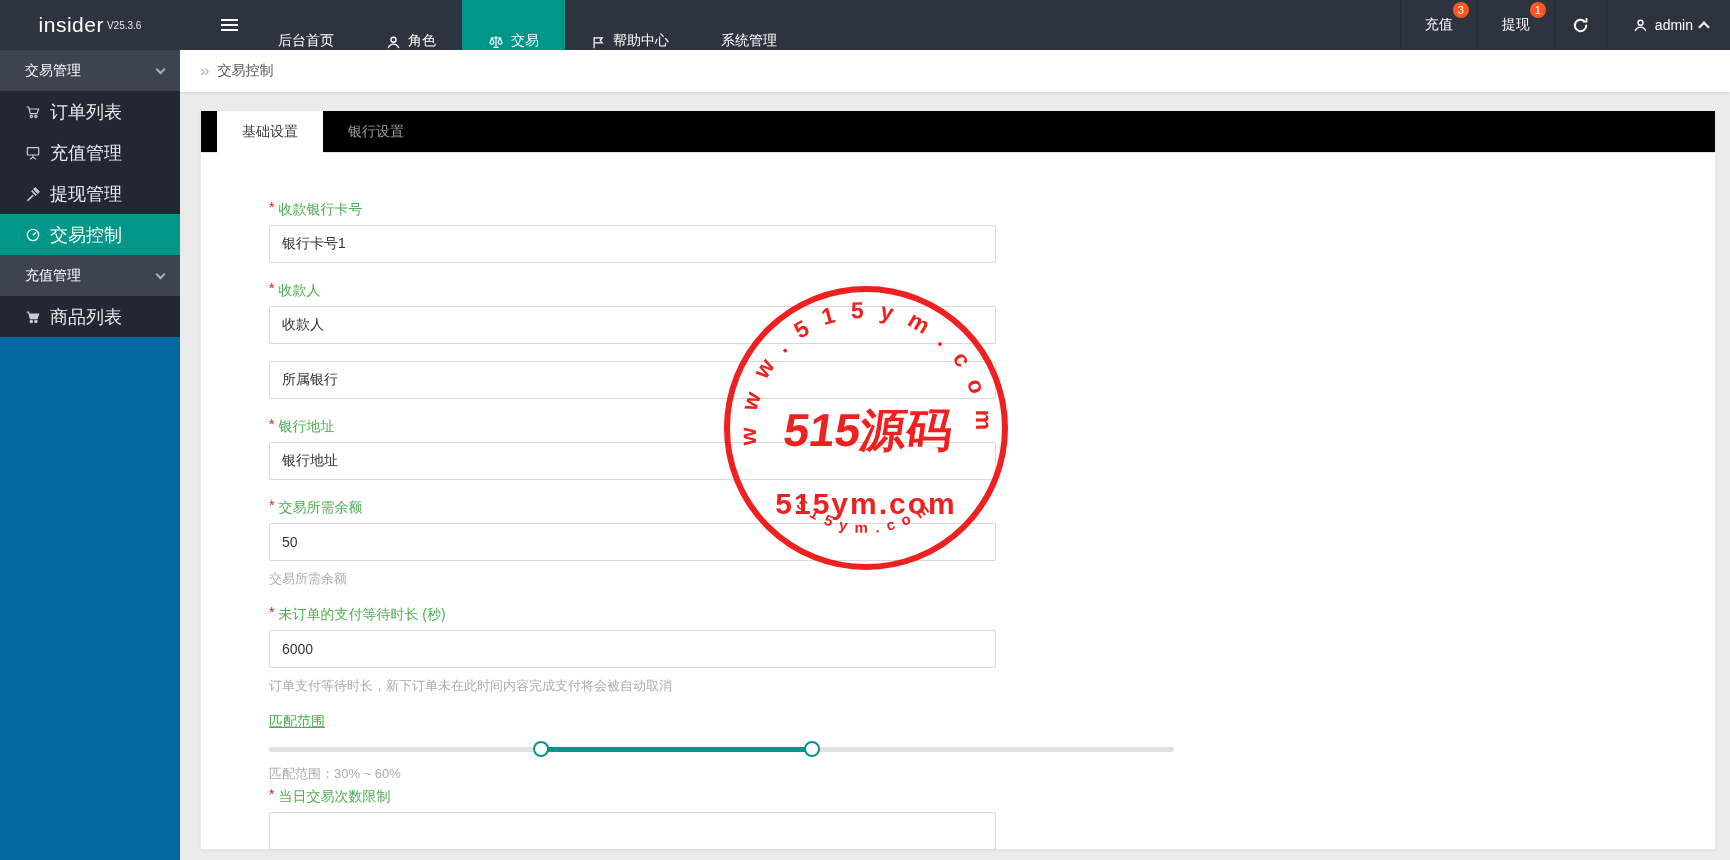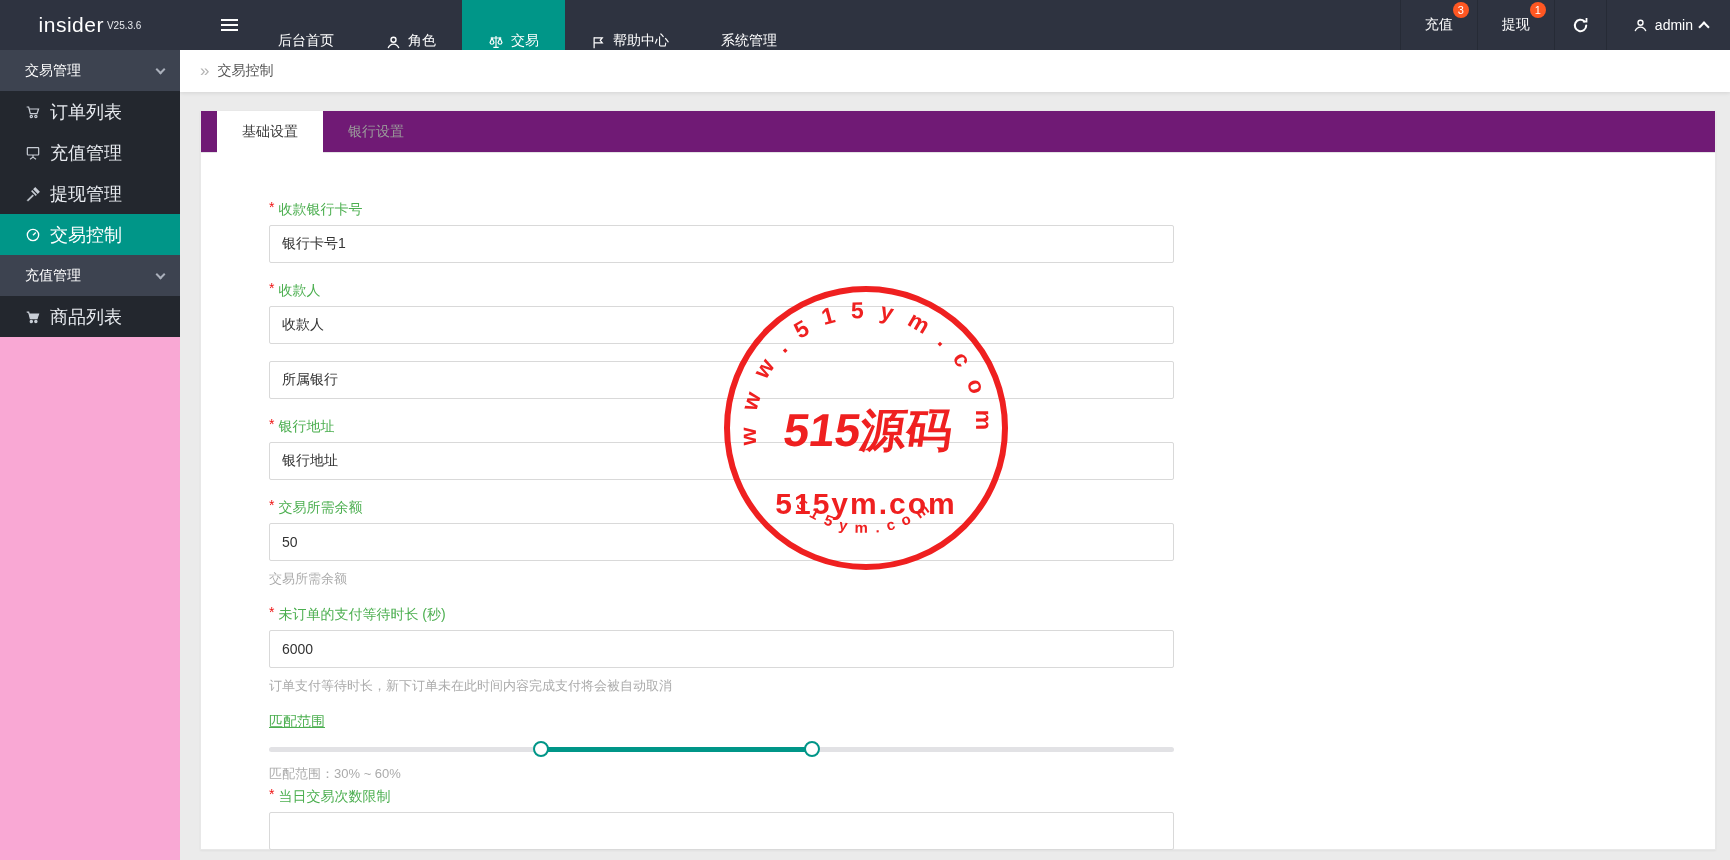--- a/index.html
+++ b/index.html
@@ -19,42 +19,42 @@
   .topnav-item.active { background:#009688; }
   .topnav-item .nicon { margin-right:7px; display:inline-flex; }
   .top-actions { position:absolute; right:0; top:0; height:50px; display:flex; align-items:stretch; }
   .top-action { position:relative; display:flex; align-items:center; padding:0 24px; font-size:14px; border-left:1px solid #262b36; cursor:pointer; }
   .badge { position:absolute; top:2px; right:8px; min-width:16px; height:16px; border-radius:8px; background:#ff5722; color:#fff; font-size:11px; line-height:16px; text-align:center; padding:0 3px; }
   .refresh-btn { display:flex; align-items:center; padding:0 16px; border-left:1px solid #262b36; cursor:pointer; }
   .user-area { display:flex; align-items:center; gap:7px; padding:0 22px 0 26px; border-left:1px solid #262b36; font-size:14px; cursor:pointer; }
   .caret-up { width:8px; height:8px; border-left:2px solid #fff; border-top:2px solid #fff; transform:rotate(45deg); margin-top:4px; }
 
   
-  .sidebar { position:absolute; left:0; top:50px; width:180px; height:810px; background:#f9a8d4; z-index:10; }
+  .sidebar { position:absolute; left:0; top:50px; width:180px; height:810px; background:#0369a1; z-index:10; }
   .sb-group { height:41px; background:#3d4350; color:#fff; display:flex; align-items:center; justify-content:space-between; padding:0 16px 0 25px; font-size:14px; cursor:pointer; }
   .chev-down { width:7px; height:7px; border-right:2px solid #aab0bb; border-bottom:2px solid #aab0bb; transform:rotate(45deg); margin-top:-3px; }
   .sb-item { height:41px; background:#23272e; color:#e7eaef; display:flex; align-items:center; gap:9px; padding:0 0 0 25px; font-size:18px; cursor:pointer; }
   .sb-item.active { background:#009688; color:#fff; }
   .sb-item .sicon { display:inline-flex; width:16px; }
 
   
   .main { position:absolute; left:180px; top:50px; width:1550px; height:810px; background:#ebebeb; }
   .breadcrumb-bar { height:42px; background:#fff; display:flex; align-items:center; padding-left:20px; box-shadow:0 1px 4px rgba(0,0,0,.10); position:relative; z-index:2; }
   .bc-icon { color:#b3b3b3; font-size:17px; margin-right:8px; }
   .bc-text { color:#555; font-size:14px; }
   .card { margin:18px 14px 0 20px; background:#fff; border:1px solid #e8e8e8; box-shadow:0 1px 2px rgba(0,0,0,.05); height:740px; }
-  .tabstrip { height:42px; background:#701a75; border-bottom:1px solid #e3e3e5; display:flex; padding-left:16px; }
+  .tabstrip { height:42px; background:#000000; border-bottom:1px solid #e3e3e5; display:flex; padding-left:16px; }
   .tab { height:42px; display:flex; align-items:center; padding:0 25px; font-size:14px; color:#9a9a9a; cursor:pointer; }
   .tab.active { background:#fff; color:#3b3b3b; margin-bottom:-1px; border-bottom:1px solid #fff; }
   .form-body { padding:46px 0 0 68px; }
 
   .field { width:905px; margin-bottom:17px; }
   .f-label { font-size:14px; color:#4caf50; line-height:20px; margin-bottom:6px; }
   .f-label .req { color:#ee1111; margin-right:4px; position:relative; top:-2px; font-size:14px; }
-  .f-input { width:905px; height:38px; border:1px solid #d9d9d9; border-radius:2px; padding:0 12px; font-size:14px; color:#333; background:#fff; outline:none; font-family:"Liberation Sans","DejaVu Sans",sans-serif; }
+  .f-input { width:727px; height:38px; border:1px solid #d9d9d9; border-radius:2px; padding:0 12px; font-size:14px; color:#333; background:#fff; outline:none; font-family:"Liberation Sans","DejaVu Sans",sans-serif; }
   .f-helper { font-size:13px; color:#ababab; margin-top:9px; line-height:17px; }
   .field.has-helper { margin-bottom:17px; }
 
   
   .slider-field { width:905px; margin-bottom:4px; }
   .s-label { font-size:14px; color:#4caf50; line-height:20px; text-decoration:underline; display:inline-block; }
   .slider-row { position:relative; height:16px; margin-top:10px; cursor:pointer; }
   .s-track { position:absolute; left:0; right:0; top:6px; height:5px; background:#e2e2e5; border-radius:3px; }
   .s-fill { position:absolute; top:6px; height:5px; background:#009688; border-radius:3px; }
   .s-handle { position:absolute; top:0; width:16px; height:16px; border-radius:50%; background:#fff; border:2px solid #009688; transform:translateX(-50%); cursor:grab; }

